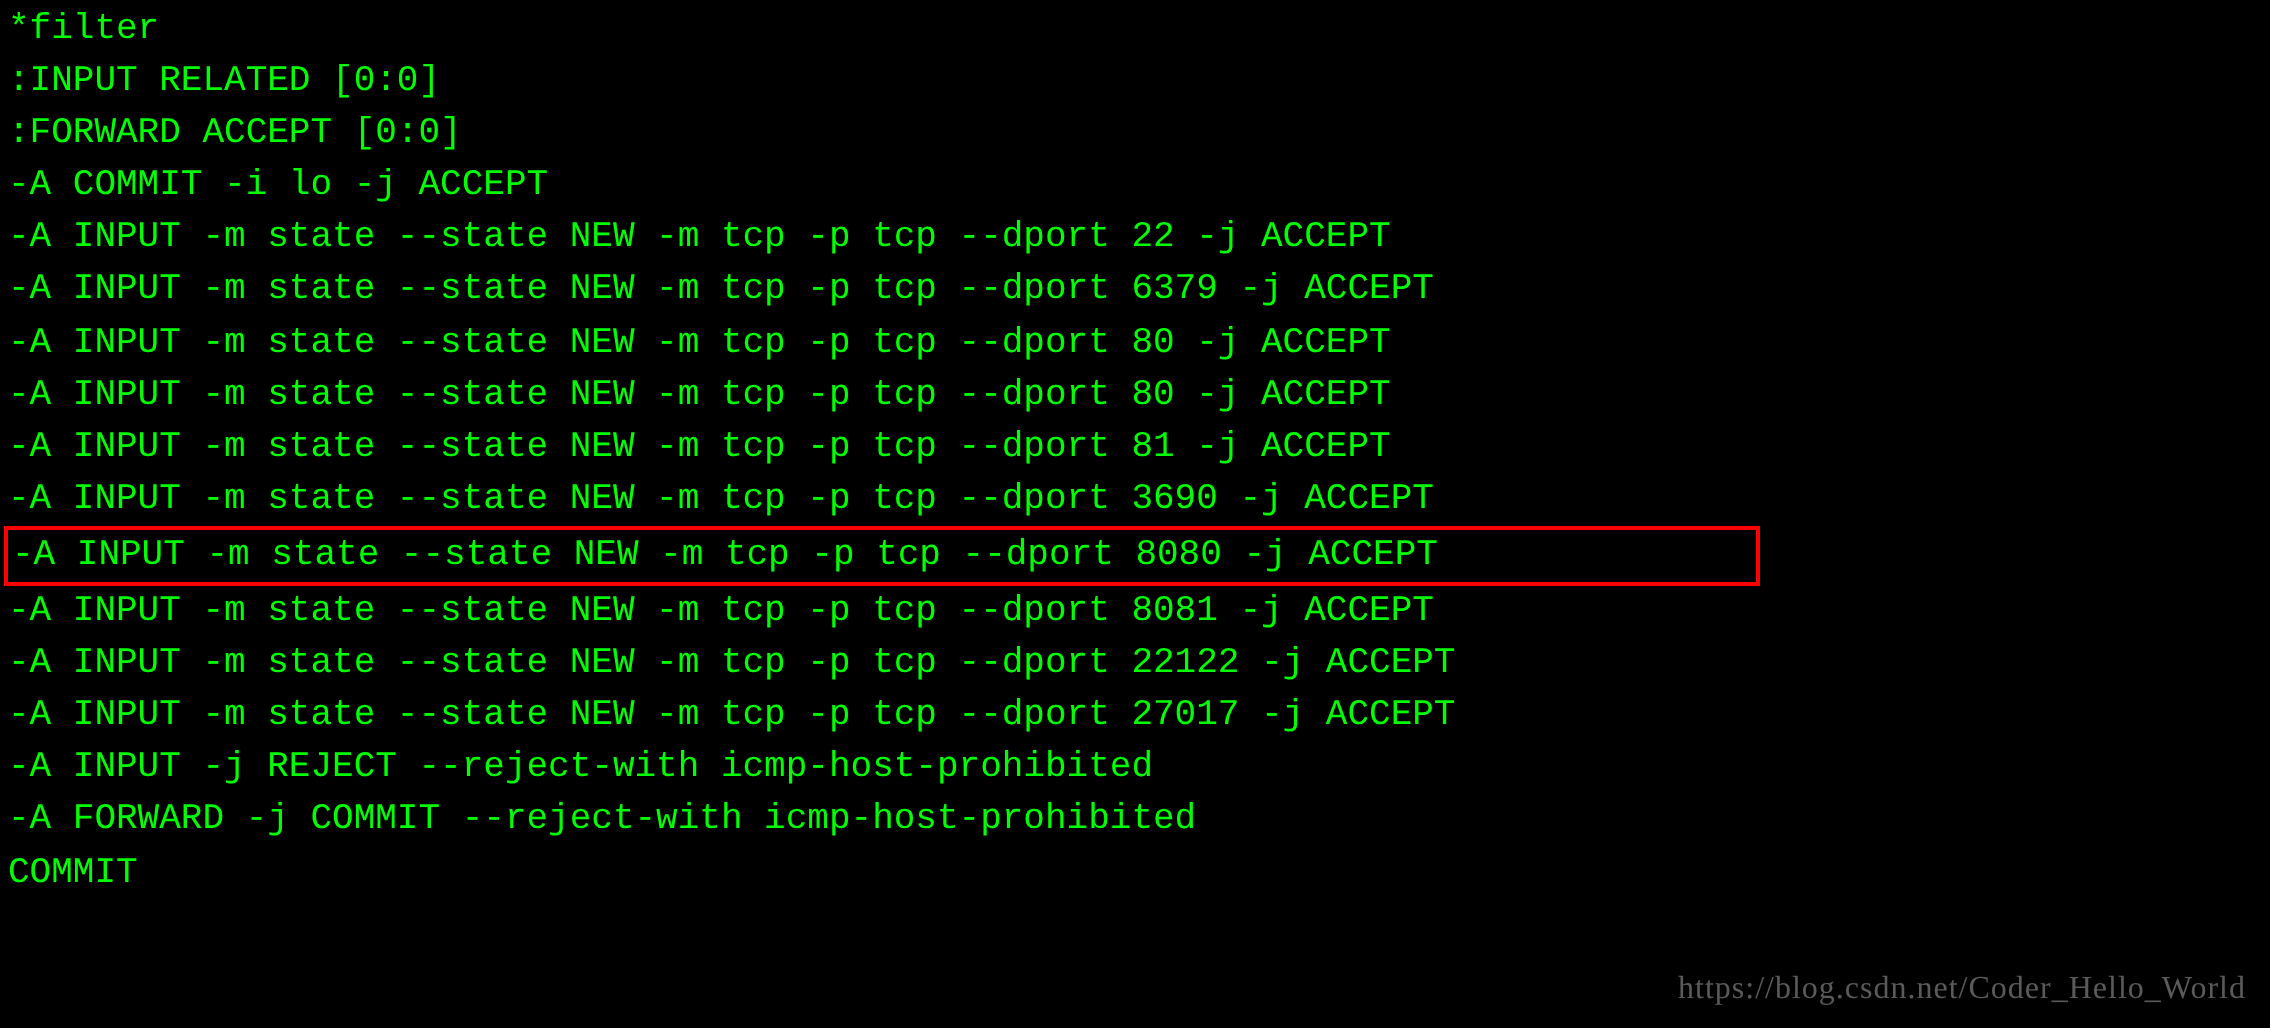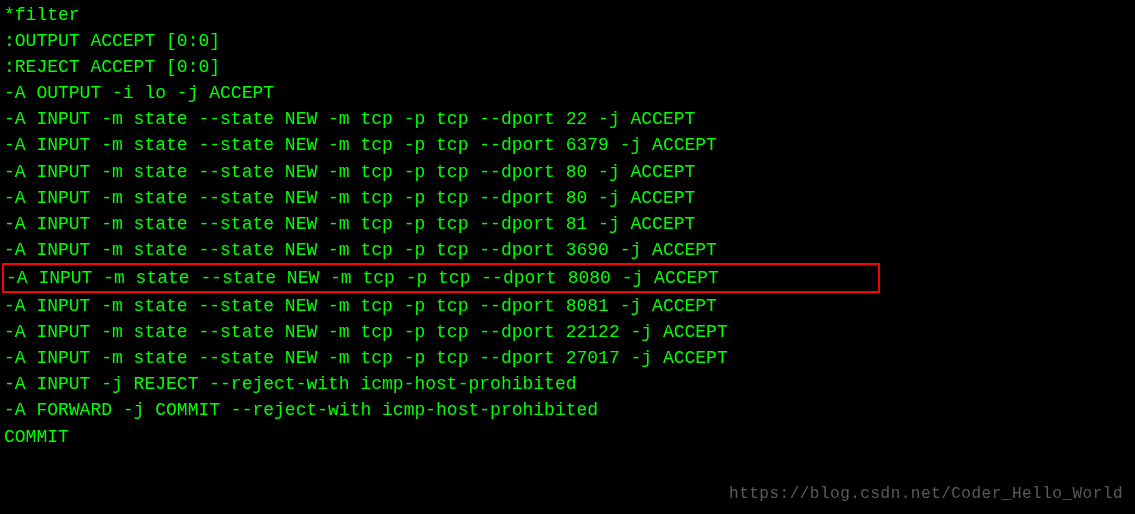--- a/index.html
+++ b/index.html
@@ -28,33 +28,33 @@
       margin-left: 2px;
       padding-left: 2px;
       width: 878px;
       display: block;
     }
     .watermark {
       position: absolute;
       bottom: 8px;
       right: 12px;
       color: rgba(180, 180, 180, 0.5);
-      font-family: Liberation Mono, monospace;
+      font-family: Liberation Serif, serif;
       font-size: 16px;
       letter-spacing: 0.5px;
     }
   </style>
 </head>
 <body>
 
 <div id="terminal-container">
     <div class="terminal-line">*filter</div>
-    <div class="terminal-line">:OUTPUT ACCEPT [0:0]</div>
-    <div class="terminal-line">:REJECT ACCEPT [0:0]</div>
-    <div class="terminal-line">-A OUTPUT -i lo -j ACCEPT</div>
+    <div class="terminal-line">:INPUT RELATED [0:0]</div>
+    <div class="terminal-line">:FORWARD ACCEPT [0:0]</div>
+    <div class="terminal-line">-A COMMIT -i lo -j ACCEPT</div>
     <div class="terminal-line">-A INPUT -m state --state NEW -m tcp -p tcp --dport 22 -j ACCEPT</div>
     <div class="terminal-line">-A INPUT -m state --state NEW -m tcp -p tcp --dport 6379 -j ACCEPT</div>
     <div class="terminal-line">-A INPUT -m state --state NEW -m tcp -p tcp --dport 80 -j ACCEPT</div>
     <div class="terminal-line">-A INPUT -m state --state NEW -m tcp -p tcp --dport 80 -j ACCEPT</div>
     <div class="terminal-line">-A INPUT -m state --state NEW -m tcp -p tcp --dport 81 -j ACCEPT</div>
     <div class="terminal-line">-A INPUT -m state --state NEW -m tcp -p tcp --dport 3690 -j ACCEPT</div>
     <div class="terminal-line highlighted-line">-A INPUT -m state --state NEW -m tcp -p tcp --dport 8080 -j ACCEPT</div>
     <div class="terminal-line">-A INPUT -m state --state NEW -m tcp -p tcp --dport 8081 -j ACCEPT</div>
     <div class="terminal-line">-A INPUT -m state --state NEW -m tcp -p tcp --dport 22122 -j ACCEPT</div>
     <div class="terminal-line">-A INPUT -m state --state NEW -m tcp -p tcp --dport 27017 -j ACCEPT</div>

